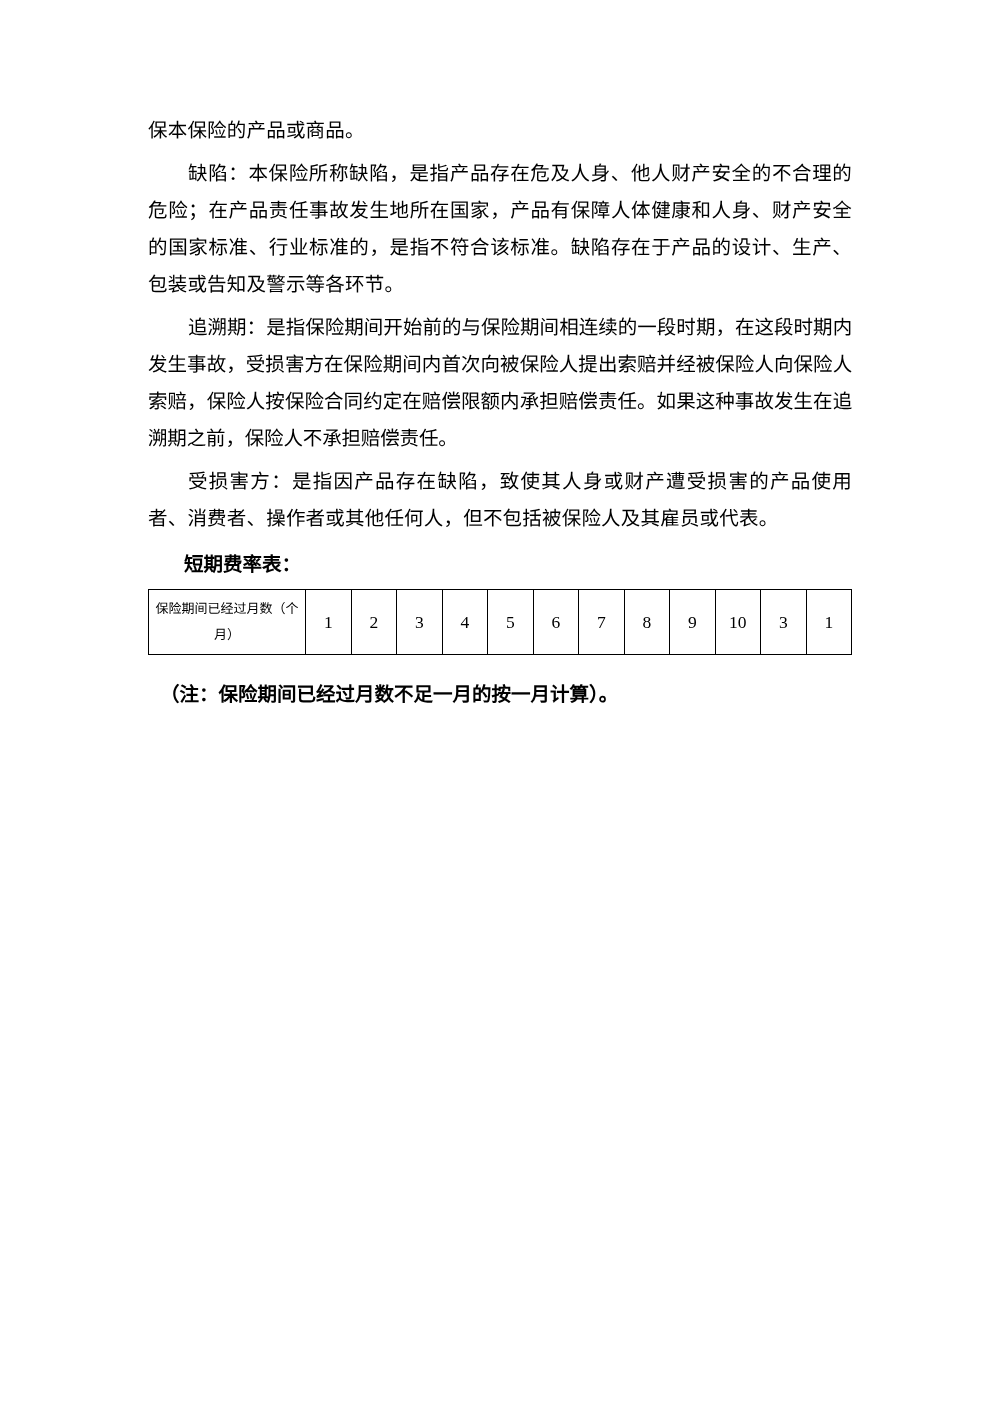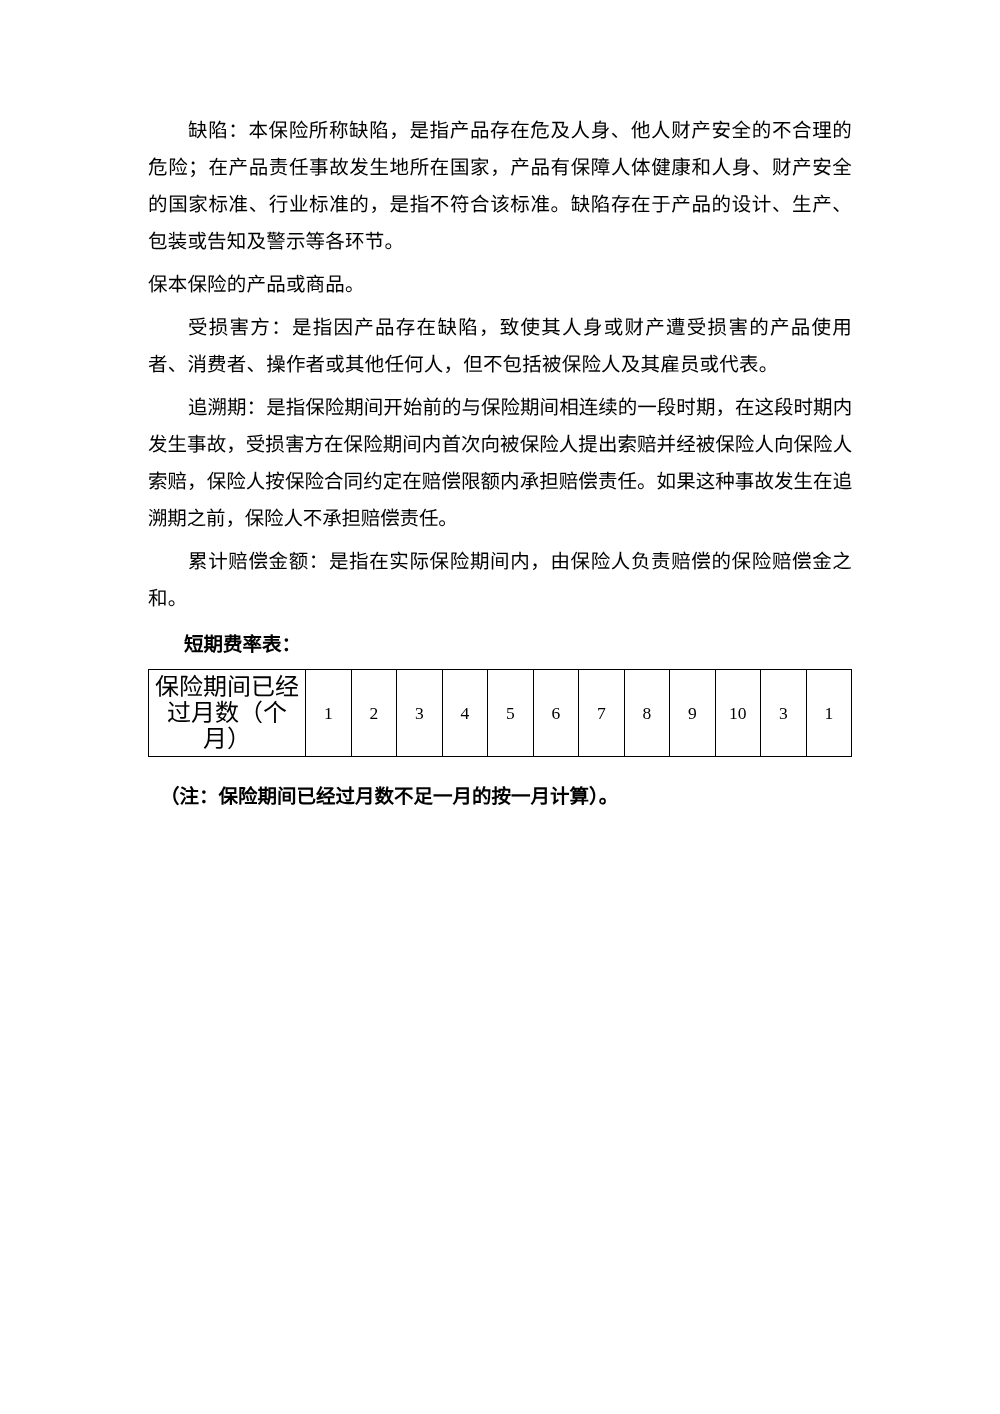--- a/index.html
+++ b/index.html
@@ -52,45 +52,44 @@
     border: 1px solid #000000;
     text-align: center;
     vertical-align: middle;
     font-size: 17.5px;
     line-height: 26px;
     padding: 6px 2px;
     height: 52px;
   }
   table.rate-table td.label-cell {
     width: 144px;
-    font-size: 24px;
+    font-size: 13px;
     line-height: 26px;
     padding: 4px 6px;
   }
   .note {
     font-size: 19.5px;
     line-height: 36px;
     margin: 22px 0 0 12px;
     font-weight: bold;
   }
 </style>
 </head>
 <body>
 
 <div class="page">
 
+  <p class="para">保本保险的产品或商品。</p>
+
   <p class="para indent">缺陷：本保险所称缺陷，是指产品存在危及人身、他人财产安全的不合理的危险；在产品责任事故发生地所在国家，产品有保障人体健康和人身、财产安全的国家标准、行业标准的，是指不符合该标准。缺陷存在于产品的设计、生产、包装或告知及警示等各环节。</p>
 
-  <p class="para">保本保险的产品或商品。</p>
+  <p class="para indent tight">追溯期：是指保险期间开始前的与保险期间相连续的一段时期，在这段时期内发生事故，受损害方在保险期间内首次向被保险人提出索赔并经被保险人向保险人索赔，保险人按保险合同约定在赔偿限额内承担赔偿责任。如果这种事故发生在追溯期之前，保险人不承担赔偿责任。</p>
 
   <p class="para indent">受损害方：是指因产品存在缺陷，致使其人身或财产遭受损害的产品使用者、消费者、操作者或其他任何人，但不包括被保险人及其雇员或代表。</p>
 
-  <p class="para indent tight">追溯期：是指保险期间开始前的与保险期间相连续的一段时期，在这段时期内发生事故，受损害方在保险期间内首次向被保险人提出索赔并经被保险人向保险人索赔，保险人按保险合同约定在赔偿限额内承担赔偿责任。如果这种事故发生在追溯期之前，保险人不承担赔偿责任。</p>
-
-  <p class="para indent">累计赔偿金额：是指在实际保险期间内，由保险人负责赔偿的保险赔偿金之和。</p>
 
   <div class="subhead">短期费率表：</div>
 
   <table class="rate-table">
     <tbody>
       <tr>
         <td class="label-cell">保险期间已经过月数（个月）</td>
         <td>1</td>
         <td>2</td>
         <td>3</td>

